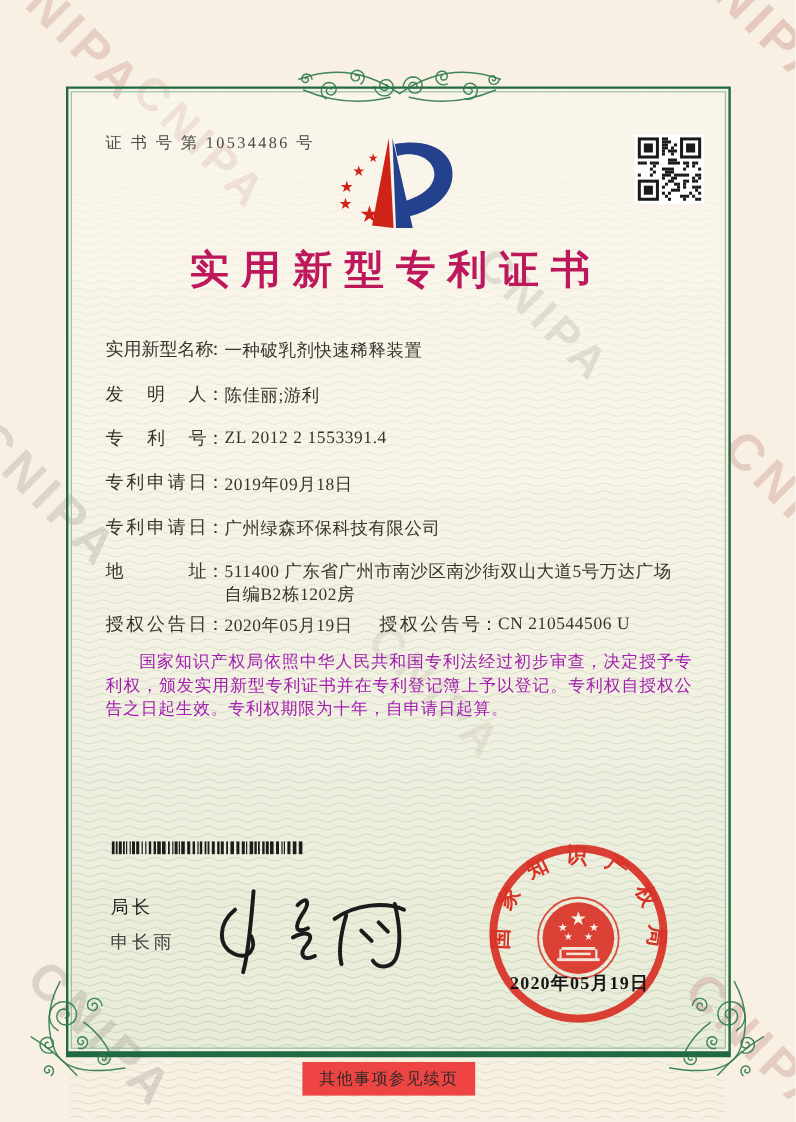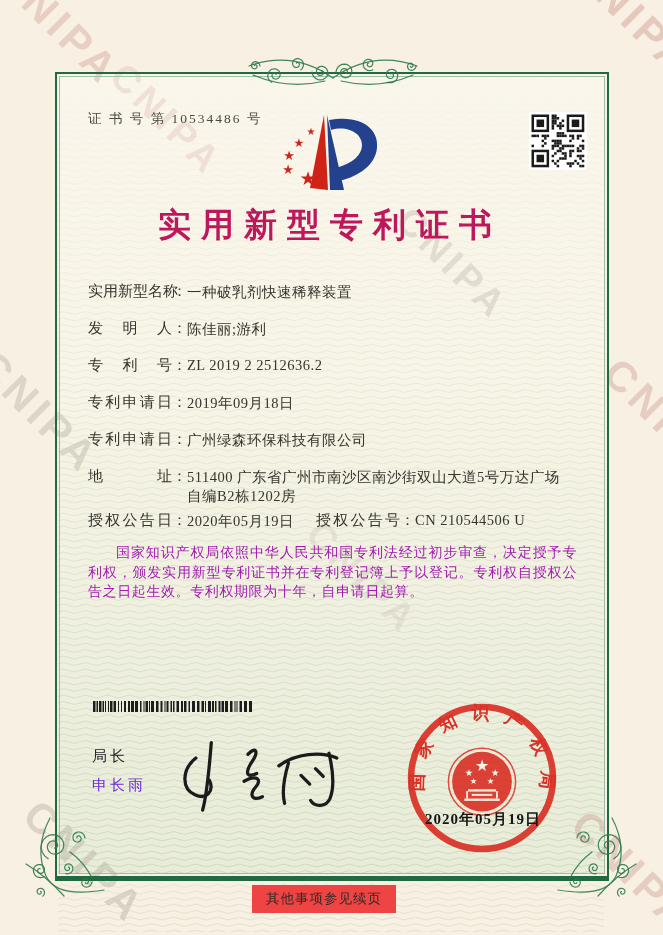--- a/index.html
+++ b/index.html
@@ -47,21 +47,21 @@
   .fval2{display:inline-block;vertical-align:top;width:402px;white-space:normal;letter-spacing:.5px;font-size:14.5px;padding-top:.5px;line-height:19px;}
   .r1{top:0px;} .r2{top:37px;} .r3{top:74px;} .r4{top:111px;} .r5{top:148px;} .r6{top:185px;} .r7{top:229px;}
   .grant2{margin-left:22px;}
   .paras{position:absolute;left:88px;top:543px;width:489px;font-size:14px;line-height:19.6px;
       text-align:justify;letter-spacing:.6px;color:#a21caf;}
   .paras p{margin:0;text-indent:2em;}
   .barcode{position:absolute;left:93px;top:701px;}
   .dir-title{position:absolute;left:92px;top:747px;font-family:"Liberation Sans","DejaVu Sans",sans-serif;
       font-size:15px;letter-spacing:3px;color:#222;}
   .dir-name{position:absolute;left:92px;top:776px;font-family:"Liberation Sans","DejaVu Sans",sans-serif;
-      font-size:15px;letter-spacing:3px;color:#6d28d9;}
+      font-size:15px;letter-spacing:3px;color:#404040;}
   .sig{position:absolute;left:168px;top:733px;}
   .seal{position:absolute;left:398px;top:694px;opacity:.95;}
   .seal text{font-family:"DejaVu Sans",sans-serif;}
   .seal-date{position:absolute;left:402px;top:810px;width:162px;text-align:center;
       font-size:15px;font-weight:600;letter-spacing:1px;color:#161616;z-index:5;}
   .page-num{position:absolute;left:55px;top:853px;width:550px;text-align:center;font-size:13px;color:#4a473f;}
   .cont-note{position:absolute;left:252px;top:885px;background:#ef4444;padding:5px 14px;
       font-size:13.5px;letter-spacing:1px;color:#2e2b26;z-index:5;}
 </style>
 </head>
@@ -391,21 +391,21 @@
     <div class="title">实用新型专利证书</div>
 
     <div class="fields">
       <div class="frow r1">
         <span class="flabel">实用新型名称</span><span class="colon">：</span><span class="fval">一种破乳剂快速稀释装置</span>
       </div>
       <div class="frow r2">
         <span class="flabel">发明人</span><span class="colon">：</span><span class="fval">陈佳丽;游利</span>
       </div>
       <div class="frow r3">
-        <span class="flabel">专利号</span><span class="colon">：</span><span class="fval">ZL 2019 2 2512636.2</span>
+        <span class="flabel">专利号</span><span class="colon">：</span><span class="fval">ZL 2012 2 1553391.4</span>
       </div>
       <div class="frow r4">
         <span class="flabel">专利申请日</span><span class="colon">：</span><span class="fval">2019年09月18日</span>
       </div>
       <div class="frow r5">
         <span class="flabel">专利申请日</span><span class="colon">：</span><span class="fval">广州绿森环保科技有限公司</span>
       </div>
       <div class="frow r6">
         <span class="flabel">地址</span><span class="colon">：</span><span class="fval2"><span>511400 广东省广州市南沙区南沙街双山大道5号万达广场</span><br><span>自编B2栋1202房</span></span>
       </div>

